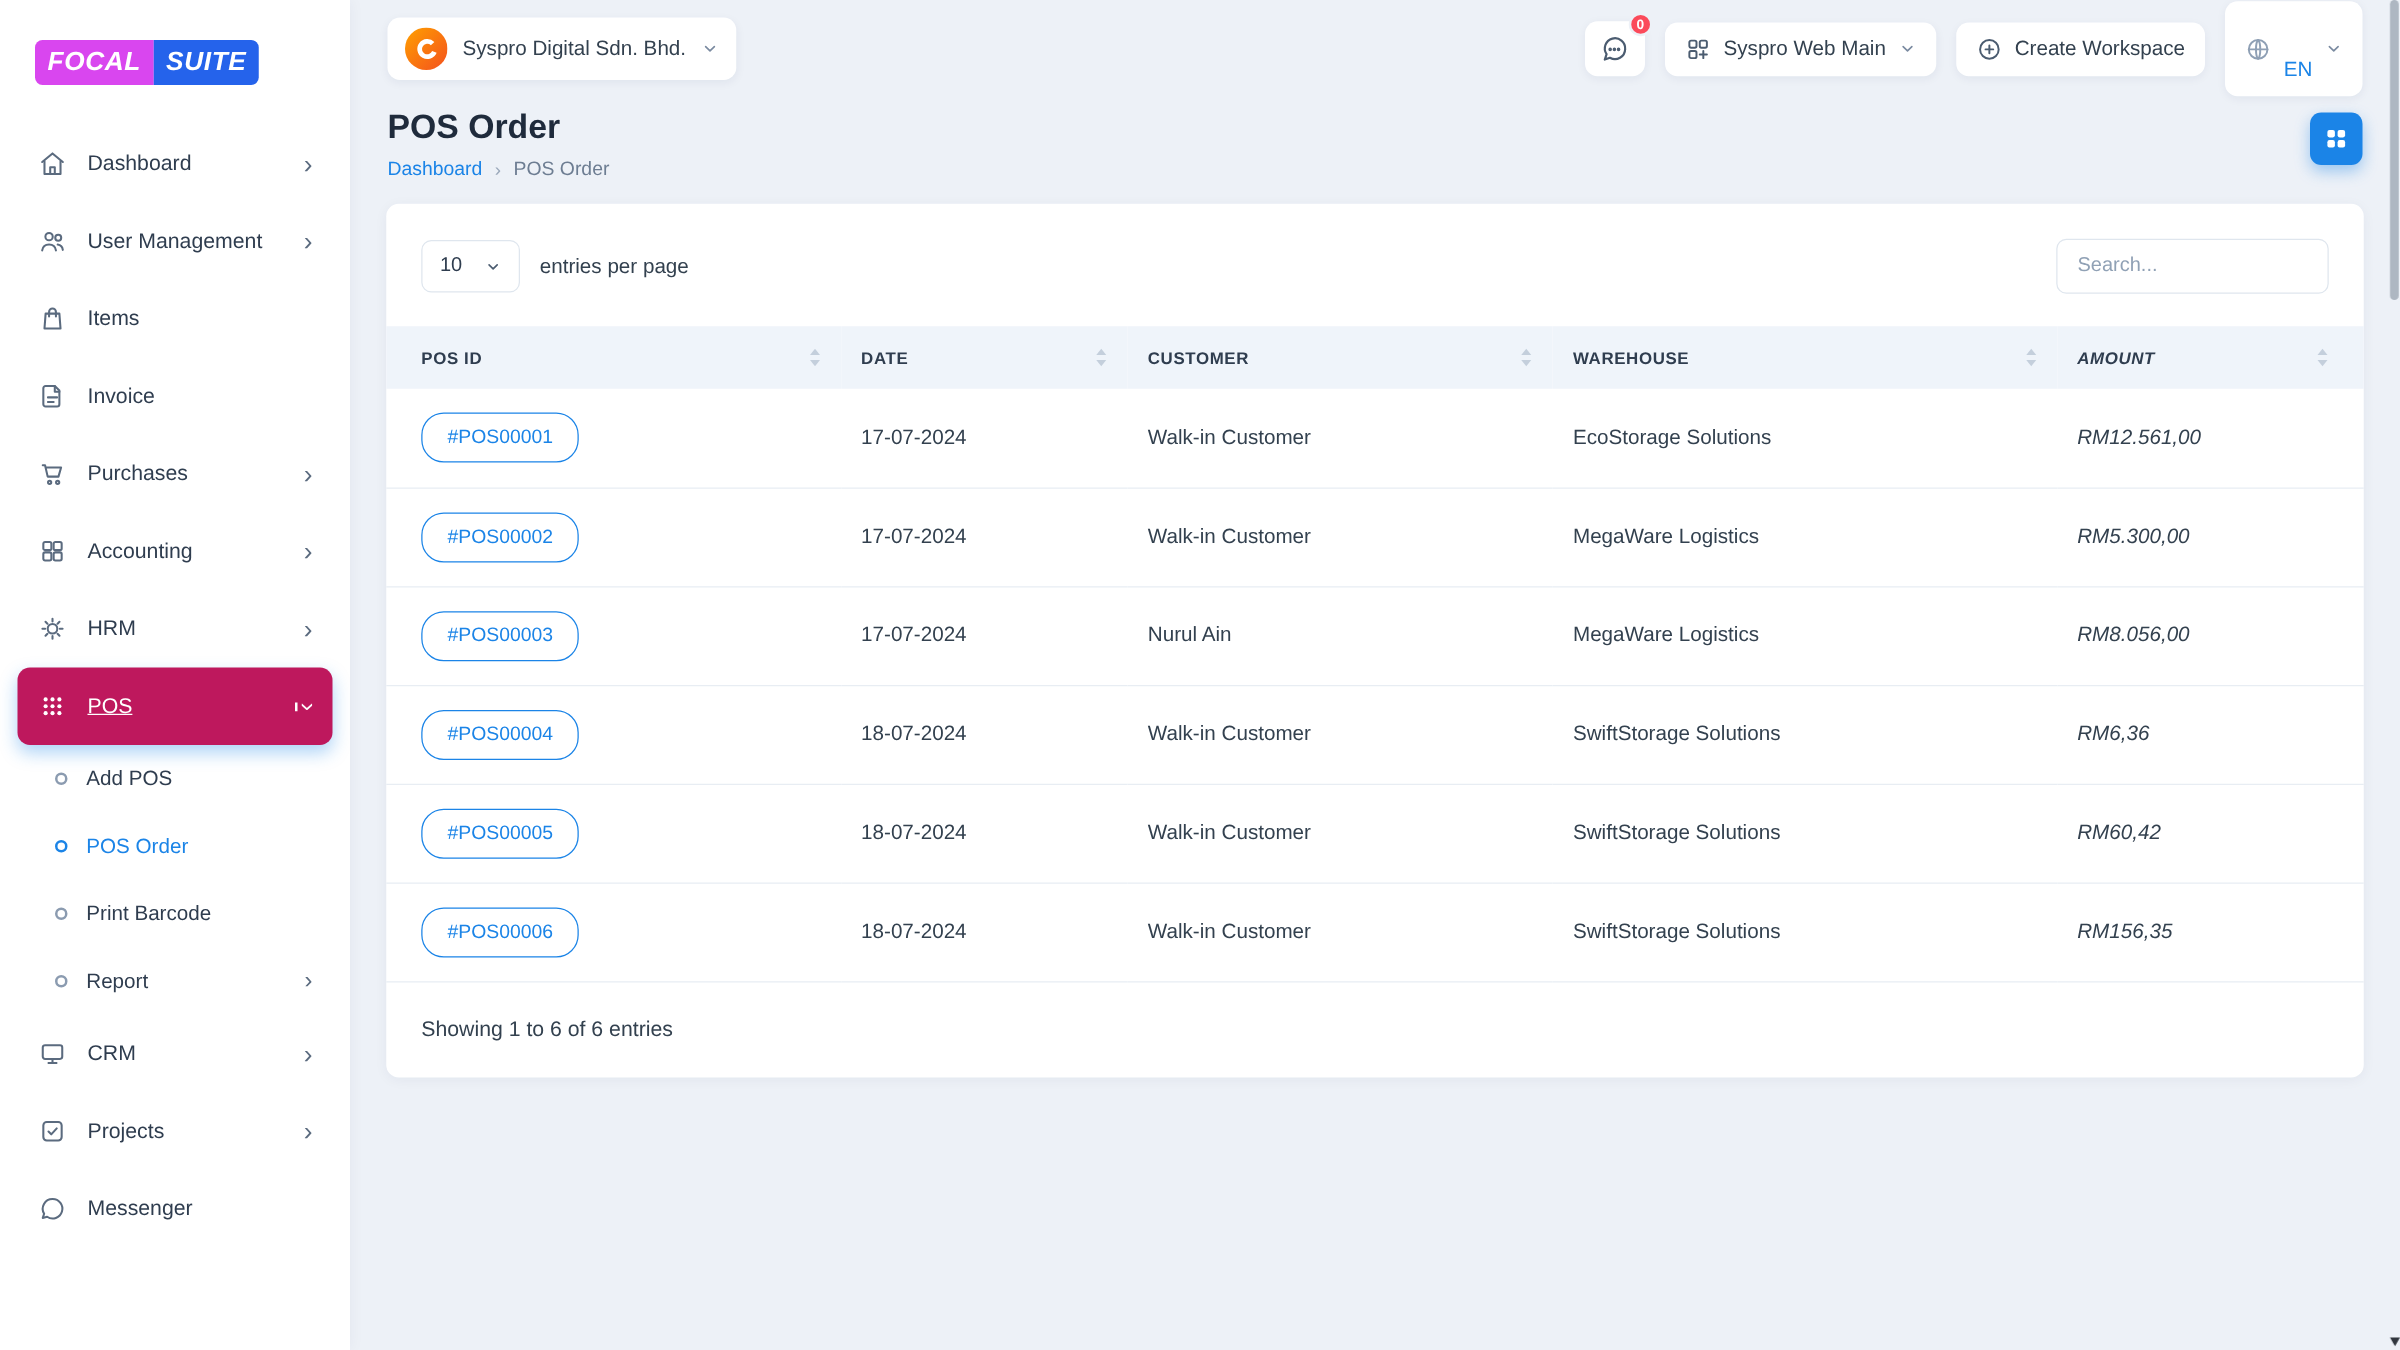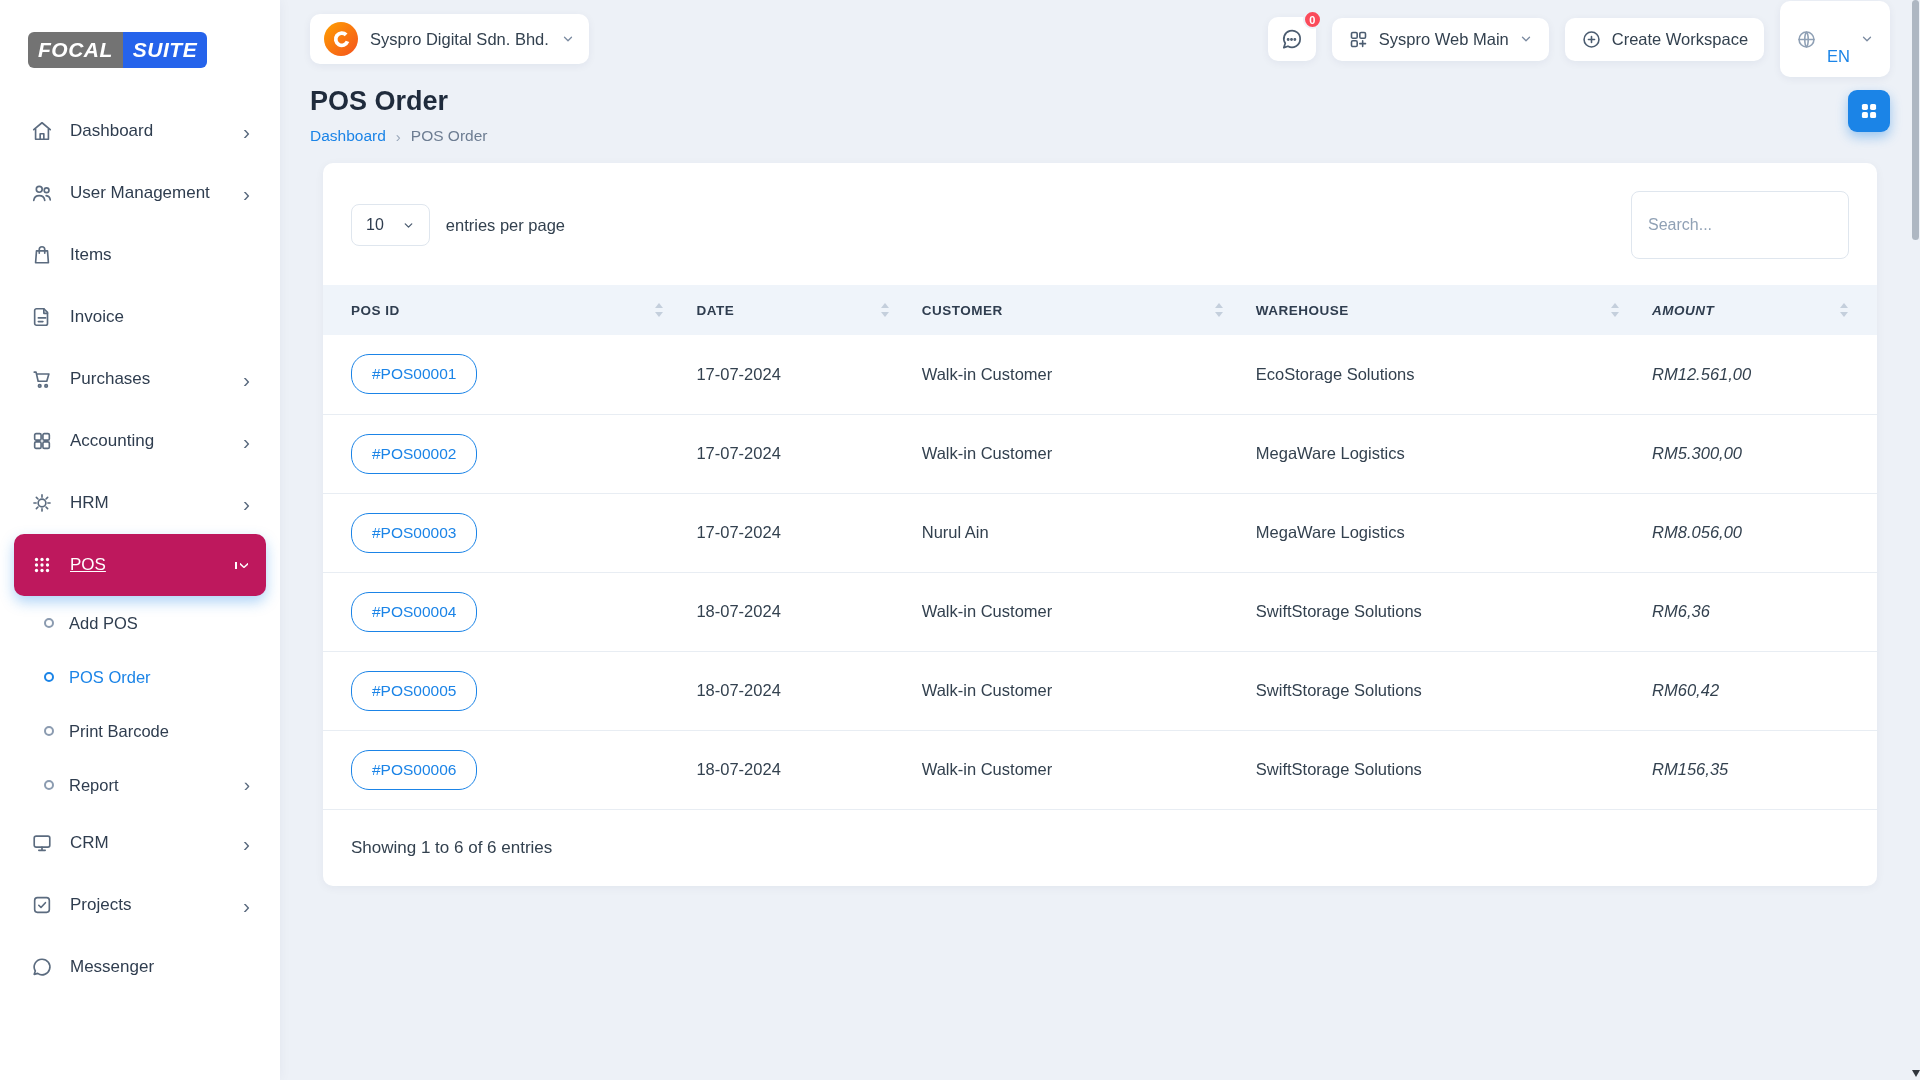--- a/index.html
+++ b/index.html
@@ -15,21 +15,21 @@
   
   .sidebar {
     width:280px; flex-shrink:0; background:#fff; height:1080px;
     overflow:hidden; box-shadow:0 0 12px rgba(20,40,80,.05);
   }
   .logo { height:100px; display:flex; align-items:center; padding:0 28px; }
   .logo-badge {
     font-weight:bold; font-style:italic; font-size:21px; color:#fff;
     padding:6px 10px; letter-spacing:.5px;
   }
-  .logo-focal { background:#737373; border-radius:6px 0 0 6px; }
+  .logo-focal { background:#d946ef; border-radius:6px 0 0 6px; }
   .logo-suite { background:#2563eb; border-radius:0 6px 6px 0; }
 
   .nav { padding:0 14px; }
   .side-item {
     height:62px; display:flex; align-items:center; gap:16px;
     padding:0 16px; border-radius:10px; cursor:pointer;
     font-size:17px; font-weight:500; color:#2f3d4f;
   }
   .si-icon { width:24px; height:24px; display:flex; align-items:center; justify-content:center; color:#5b6b7f; }
   .si-chev { margin-left:auto; color:#5b6b7f; font-size:21px; line-height:1; font-weight:400; }
@@ -85,31 +85,31 @@
   .bc-sep { color:#9aa8ba; font-size:15px; }
   .bc-current { color:#6d7d92; }
   .grid-btn {
     width:42px; height:42px; border-radius:9px; background:#1b84e7; border:none;
     display:flex; align-items:center; justify-content:center; cursor:pointer;
     box-shadow:0 5px 12px rgba(27,132,231,.4); margin-top:4px;
   }
 
   
   .card {
-    margin:18px 43px 0; background:#fff; border-radius:10px;
+    margin:18px 29px 0; background:#fff; border-radius:10px;
     box-shadow:0 2px 10px rgba(20,40,80,.05); padding:28px 0 26px;
   }
   .controls { display:flex; align-items:center; justify-content:space-between; padding:0 28px; margin-bottom:26px; }
   .entries { display:flex; align-items:center; gap:16px; font-size:16.5px; color:#33414f; }
   .select-box {
     display:flex; align-items:center; gap:18px; border:1px solid #dfe6ee; border-radius:8px;
     padding:11px 14px; font-size:16px; color:#2f3d4f; background:#fff; cursor:pointer;
   }
   .search-input {
-    width:218px; padding:24px 16px; border:1px solid #dfe6ee; border-radius:8px;
+    width:218px; padding:12px 16px; border:1px solid #dfe6ee; border-radius:8px;
     font-size:16px; color:#2f3d4f; background:#fff; outline:none;
     font-family:"Liberation Sans", sans-serif;
   }
   .search-input::placeholder { color:#90a1b5; }
 
   table.pos-table { width:100%; border-collapse:collapse; }
   .pos-table thead th {
     background:#eff4fa; text-align:left; font-size:13.5px; font-weight:bold;
     letter-spacing:.5px; color:#2f3d4f; padding:17px 16px; text-transform:uppercase;
   }

